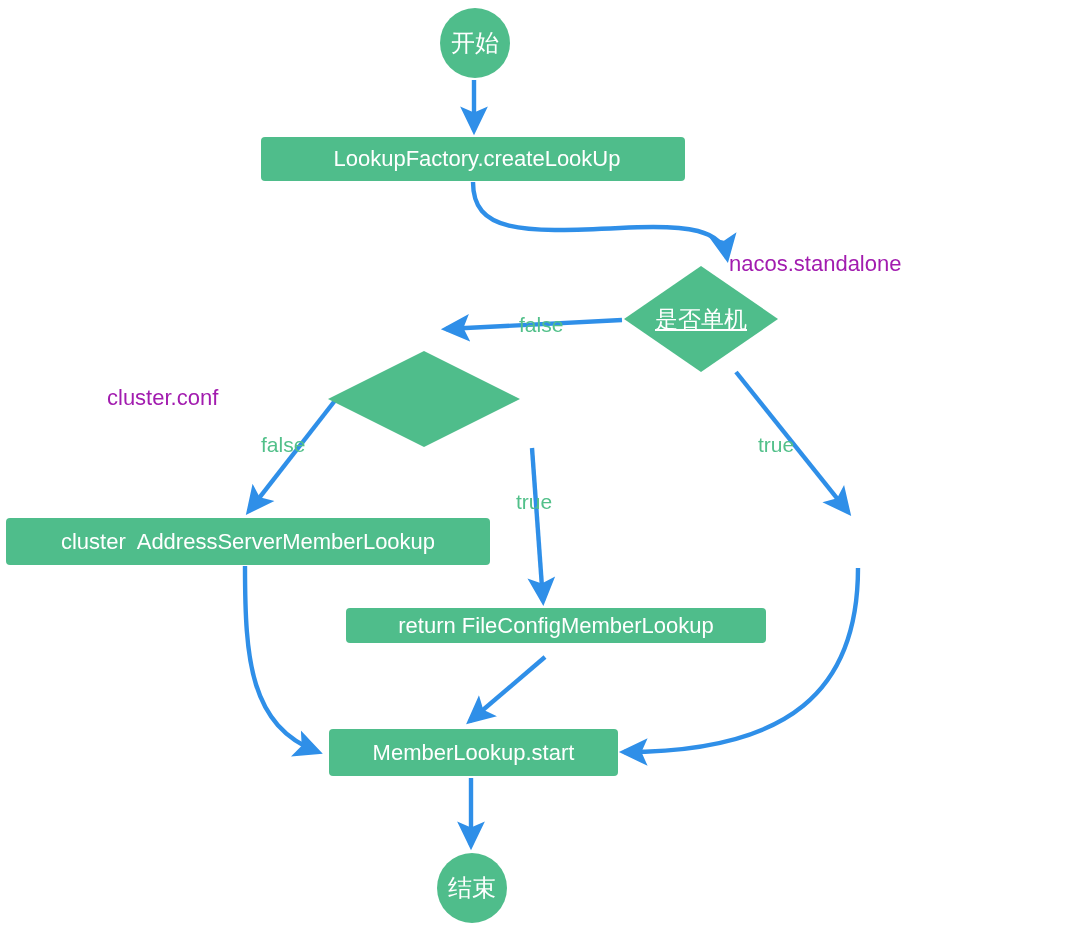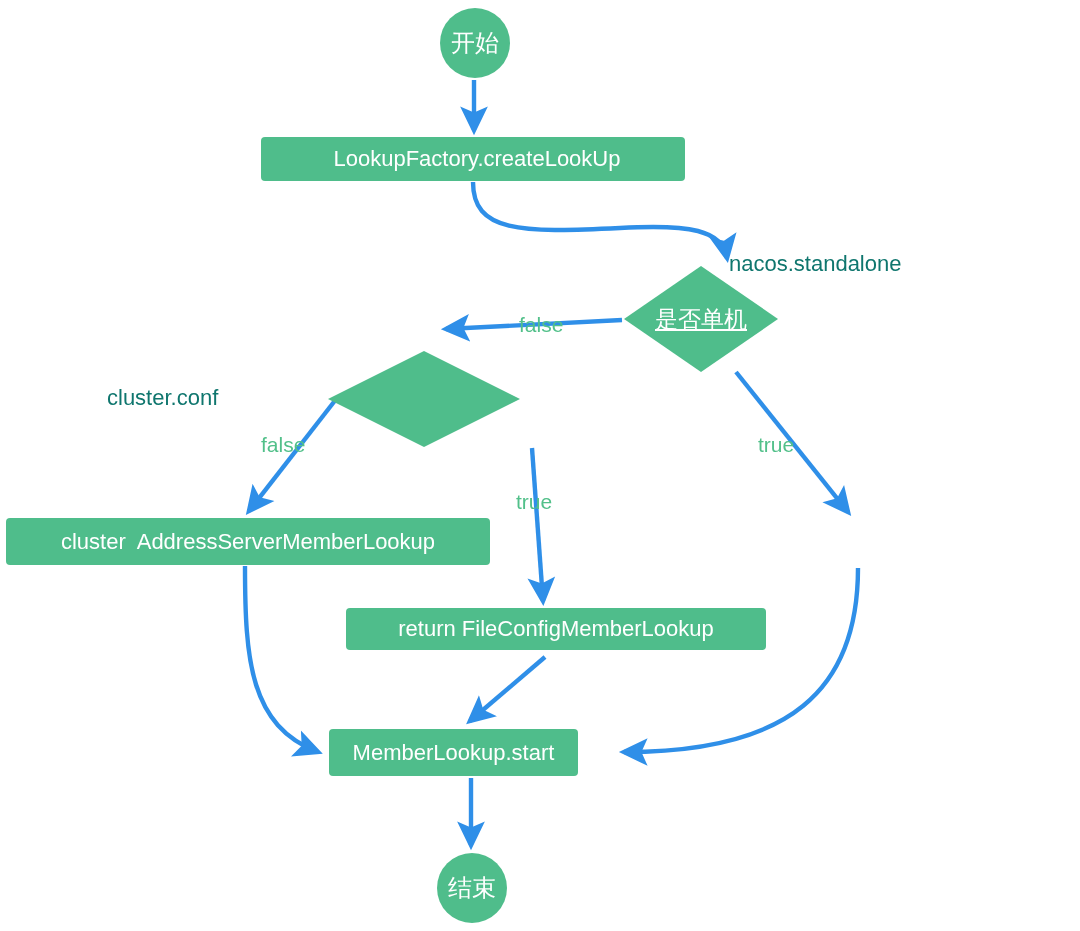--- a/index.html
+++ b/index.html
@@ -58,21 +58,21 @@
     text-align: center;
     white-space: pre-line;
     pointer-events: none;
   }
   .diamond-shape {
     position: absolute;
     background: #4fbd8b;
   }
   .annotation {
     position: absolute;
-    color: #0f766e;
+    color: #a21caf;
     font-size: 22px;
     white-space: nowrap;
   }
   .edge-label {
     position: absolute;
     color: #52c08a;
     font-size: 21px;
     white-space: nowrap;
   }
 </style>
@@ -116,25 +116,25 @@
   </div>
 
   <div class="diamond-shape" style="left:328px; top:351px; width:192px; height:96px;
               clip-path: polygon(50% 0%, 100% 50%, 50% 100%, 0% 50%);"></div>
 
   <div class="node node-process" style="left:6px; top:518px; width:484px; height:47px;">
     <span>cluster  AddressServerMemberLookup</span>
   </div>
 
 
-  <div class="node node-process" style="left:346px; top:608px; width:420px; height:42px;">
+  <div class="node node-process" style="left:346px; top:608px; width:420px; height:35px;">
     <span>return FileConfigMemberLookup</span>
   </div>
 
-  <div class="node node-process" style="left:329px; top:729px; width:249px; height:47px;">
+  <div class="node node-process" style="left:329px; top:729px; width:289px; height:47px;">
     <span>MemberLookup.start</span>
   </div>
 
   <div class="node node-terminal" style="left:437px; top:853px; width:70px; height:70px;">
     <span>结束</span>
   </div>
 
   <div class="annotation" style="left:729px; top:251px;">nacos.standalone</div>
 
   <div class="annotation" style="left:107px; top:385px;">cluster.conf</div>

